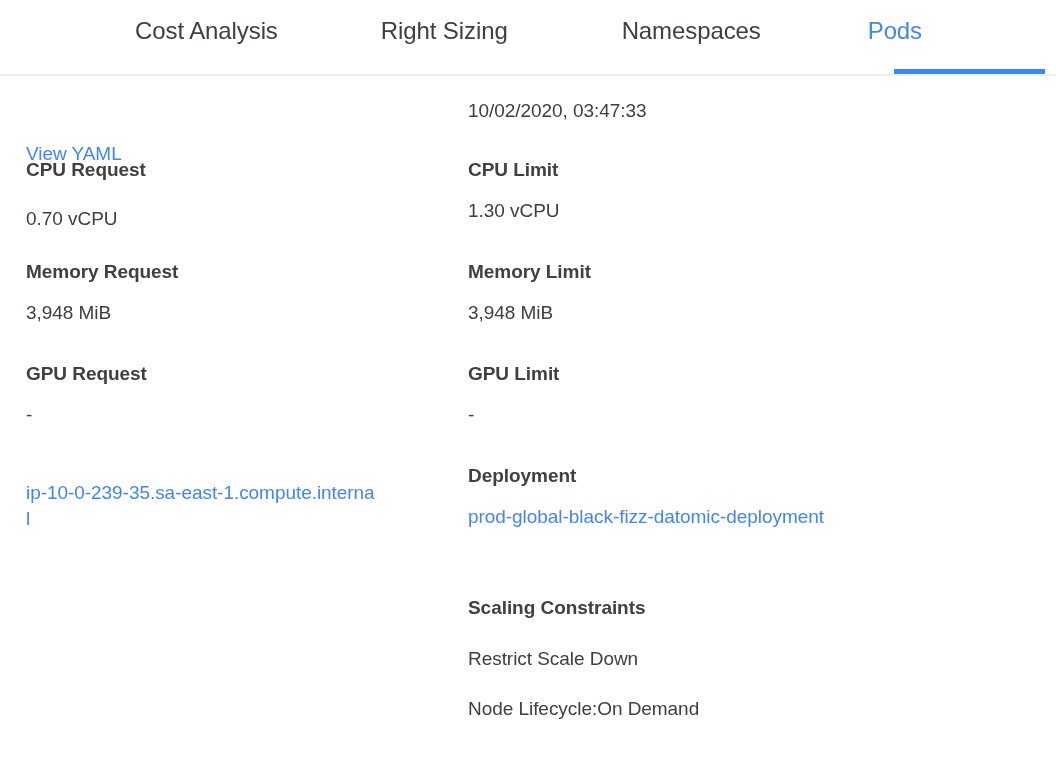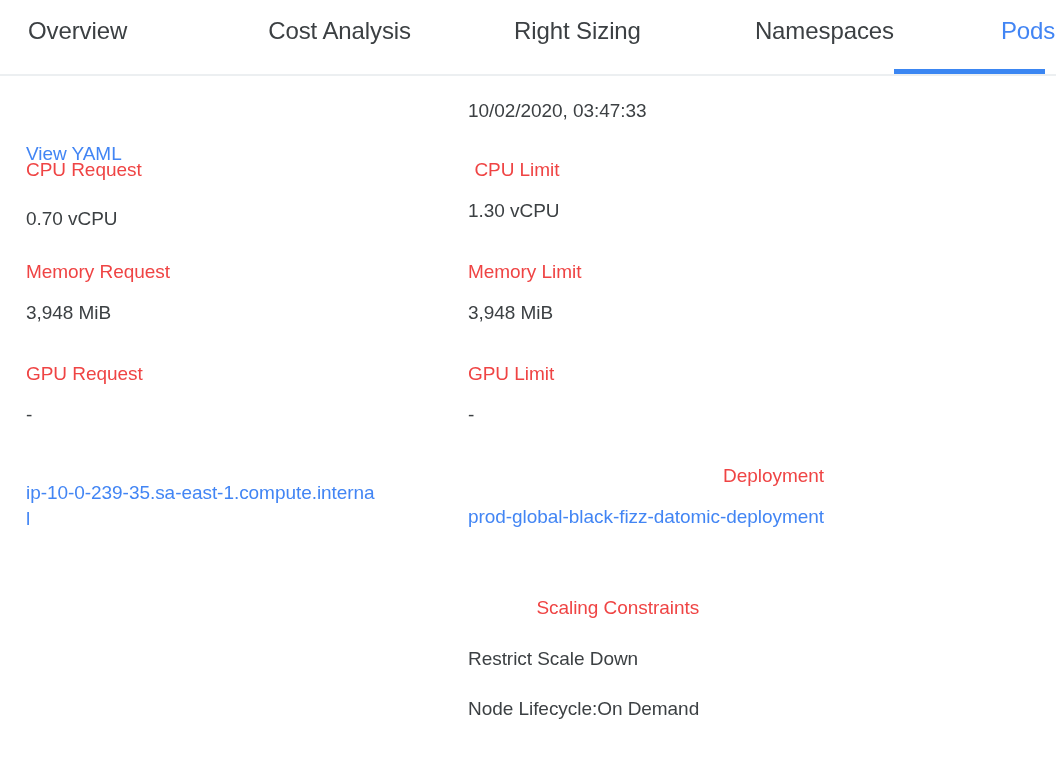--- a/index.html
+++ b/index.html
@@ -65,25 +65,24 @@
     padding-top: 0;
   }
   .col {
     box-sizing: border-box;
   }
   .col-left  { width: 464px; padding-left: 26px; }
   .col-right { width: 592px; padding-left: 4px; }
 
   .field-label {
     font-size: 19px;
-    font-weight: 400;
-    color: #ef4444;
+    font-weight: 700;
+    color: #404040;
     line-height: 24px;
     letter-spacing: -0.05px;
-    text-align: right;
   }
   .field-value {
     font-size: 19px;
     font-weight: 400;
     color: #3c4043;
     line-height: 26px;
     letter-spacing: -0.05px;
   }
   .field-value.link,
   .link {
@@ -102,23 +101,20 @@
   .abs {
     position: absolute;
     left: 0;
   }
 </style>
 </head>
 <body>
 
 <div class="tabbar">
   <div class="tabs">
-    <div class="tab t0">
-      <span>Overview</span>
-    </div>
     <div class="tab t1">
       <span>Cost Analysis</span>
     </div>
     <div class="tab t2">
       <span>Right Sizing</span>
     </div>
     <div class="tab t3">
       <span>Namespaces</span>
     </div>
     <div class="tab t4 active">

